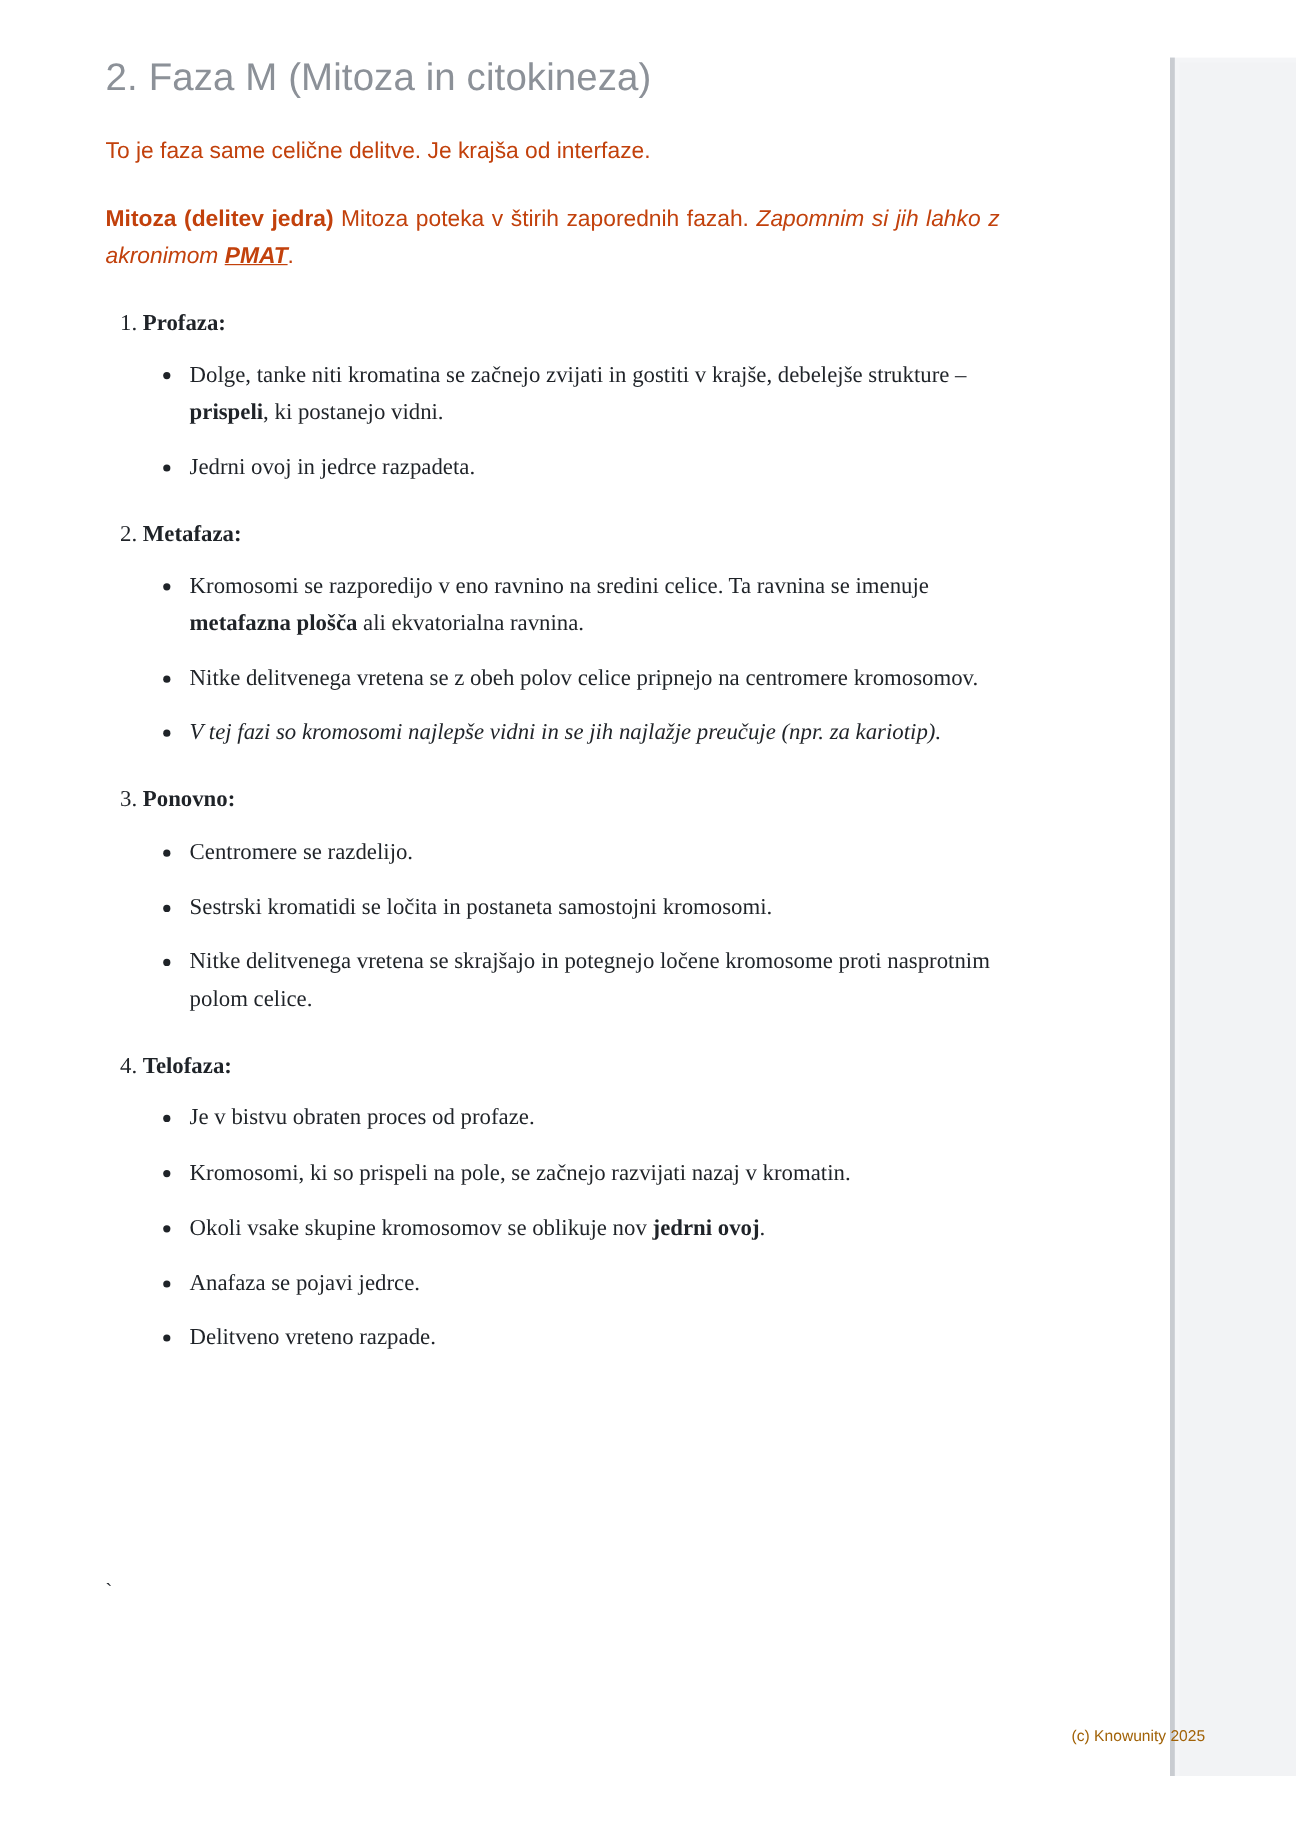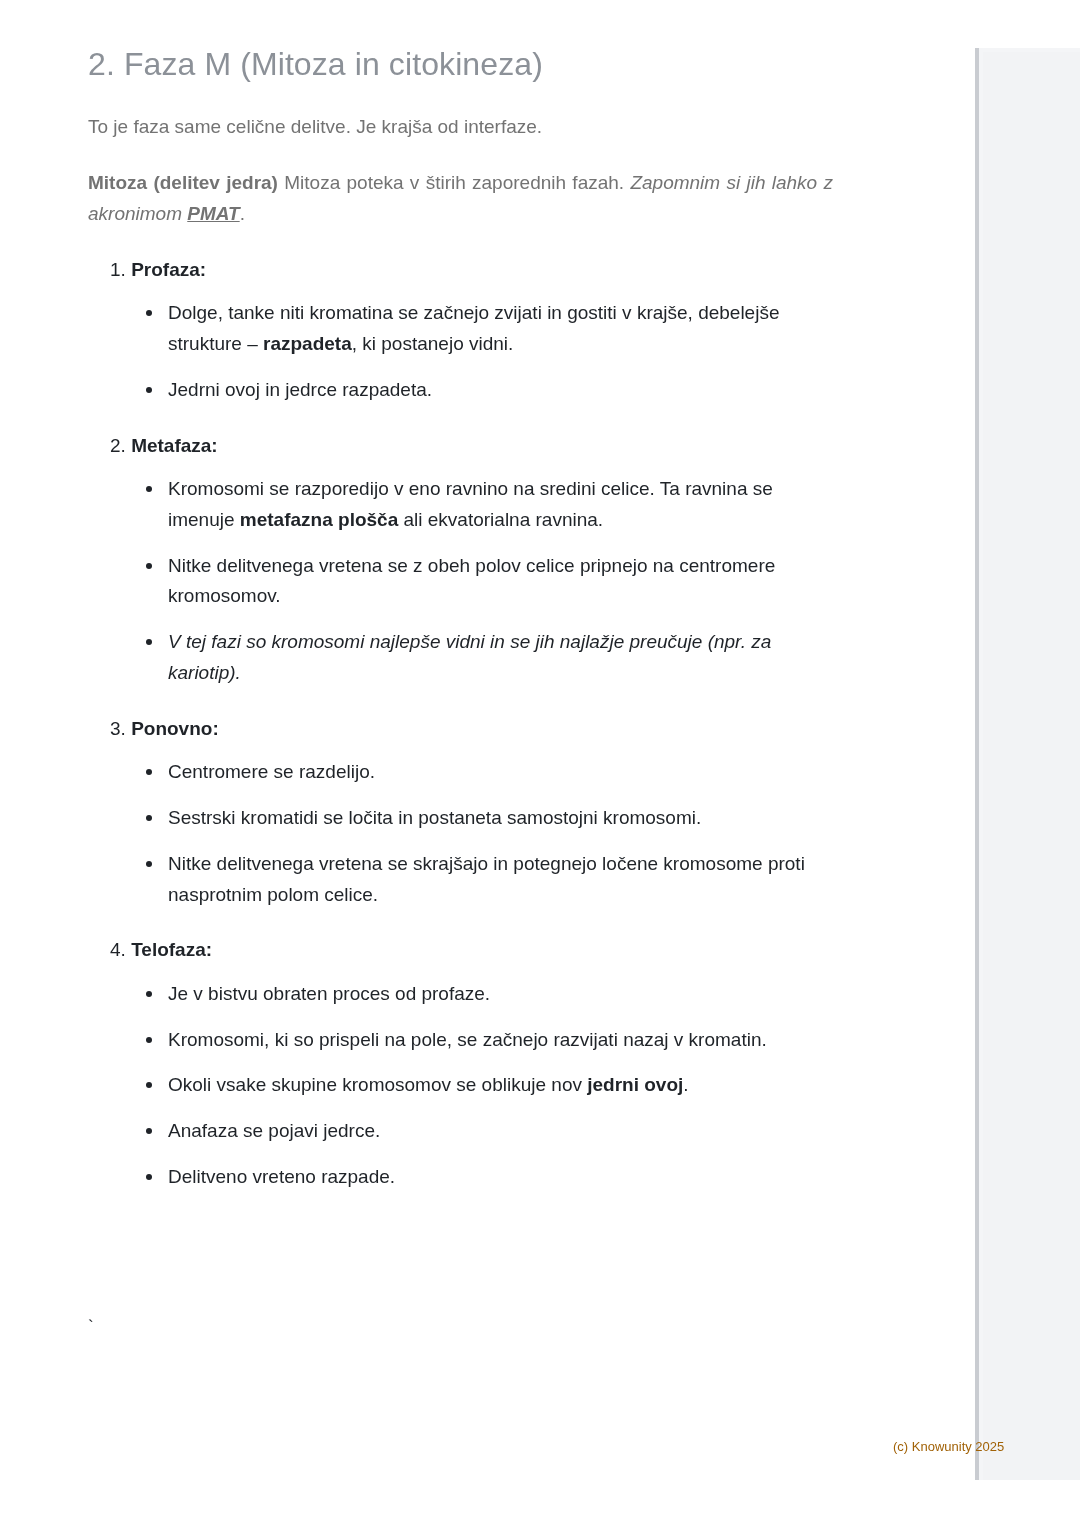--- a/index.html
+++ b/index.html
@@ -52,36 +52,37 @@
     font-weight: 400;
     color: #8c9198;
     margin: 0 0 26px 0;
     letter-spacing: 0.1px;
   }
 
   .para {
     font-size: 19px;
     line-height: 1.62;
     margin: 0 0 26px 0;
-    color: #737373;
+    color: #c2410c;
   }
   .para.justify {
     text-align: justify;
     text-justify: inter-word;
   }
 
   b, strong { font-weight: 700; }
   i, em { font-style: italic; }
   .bi { font-weight: 700; font-style: italic; text-decoration: underline; }
 
   
   ol.phases {
     list-style: none;
-    margin: 10px;
+    margin: 0;
     padding: 0;
+    font-family: Liberation Serif, serif;
   }
   ol.phases > li.phase {
     margin: 0 0 8px 0;
     padding: 0;
   }
   .phase-head {
     font-size: 19px;
     line-height: 1.5;
     margin: 0 0 14px 0;
     padding-left: 12px;
@@ -152,21 +153,21 @@
   <p class="para">To je faza same celične delitve. Je krajša od interfaze.</p>
 
   <p class="para justify">
     <b>Mitoza (delitev jedra)</b><span> Mitoza poteka v štirih zaporednih fazah. </span><i>Zapomnim si jih lahko z akronimom </i><span class="bi">PMAT</span><span>.</span>
   </p>
 
   <ol class="phases">
       <li class="phase">
         <div class="phase-head"><span class="phase-num">1. </span><span class="phase-name">Profaza:</span></div>
         <ul class="bullets">
-          <li><span>Dolge, tanke niti kromatina se začnejo zvijati in gostiti v krajše, debelejše strukture – </span><b>razpadeta</b><span>, ki postanejo vidni.</span></li>
+          <li><span>Dolge, tanke niti kromatina se začnejo zvijati in gostiti v krajše, debelejše strukture – </span><b>prispeli</b><span>, ki postanejo vidni.</span></li>
           <li><span>Jedrni ovoj in jedrce razpadeta.</span></li>
         </ul>
       </li>
       <li class="phase">
         <div class="phase-head"><span class="phase-num">2. </span><span class="phase-name">Metafaza:</span></div>
         <ul class="bullets">
           <li><span>Kromosomi se razporedijo v eno ravnino na sredini celice. Ta ravnina se imenuje </span><b>metafazna plošča</b><span> ali ekvatorialna ravnina.</span></li>
           <li><span>Nitke delitvenega vretena se z obeh polov celice pripnejo na centromere kromosomov.</span></li>
           <li><i>V tej fazi so kromosomi najlepše vidni in se jih najlažje preučuje (npr. za kariotip).</i></li>
         </ul>

